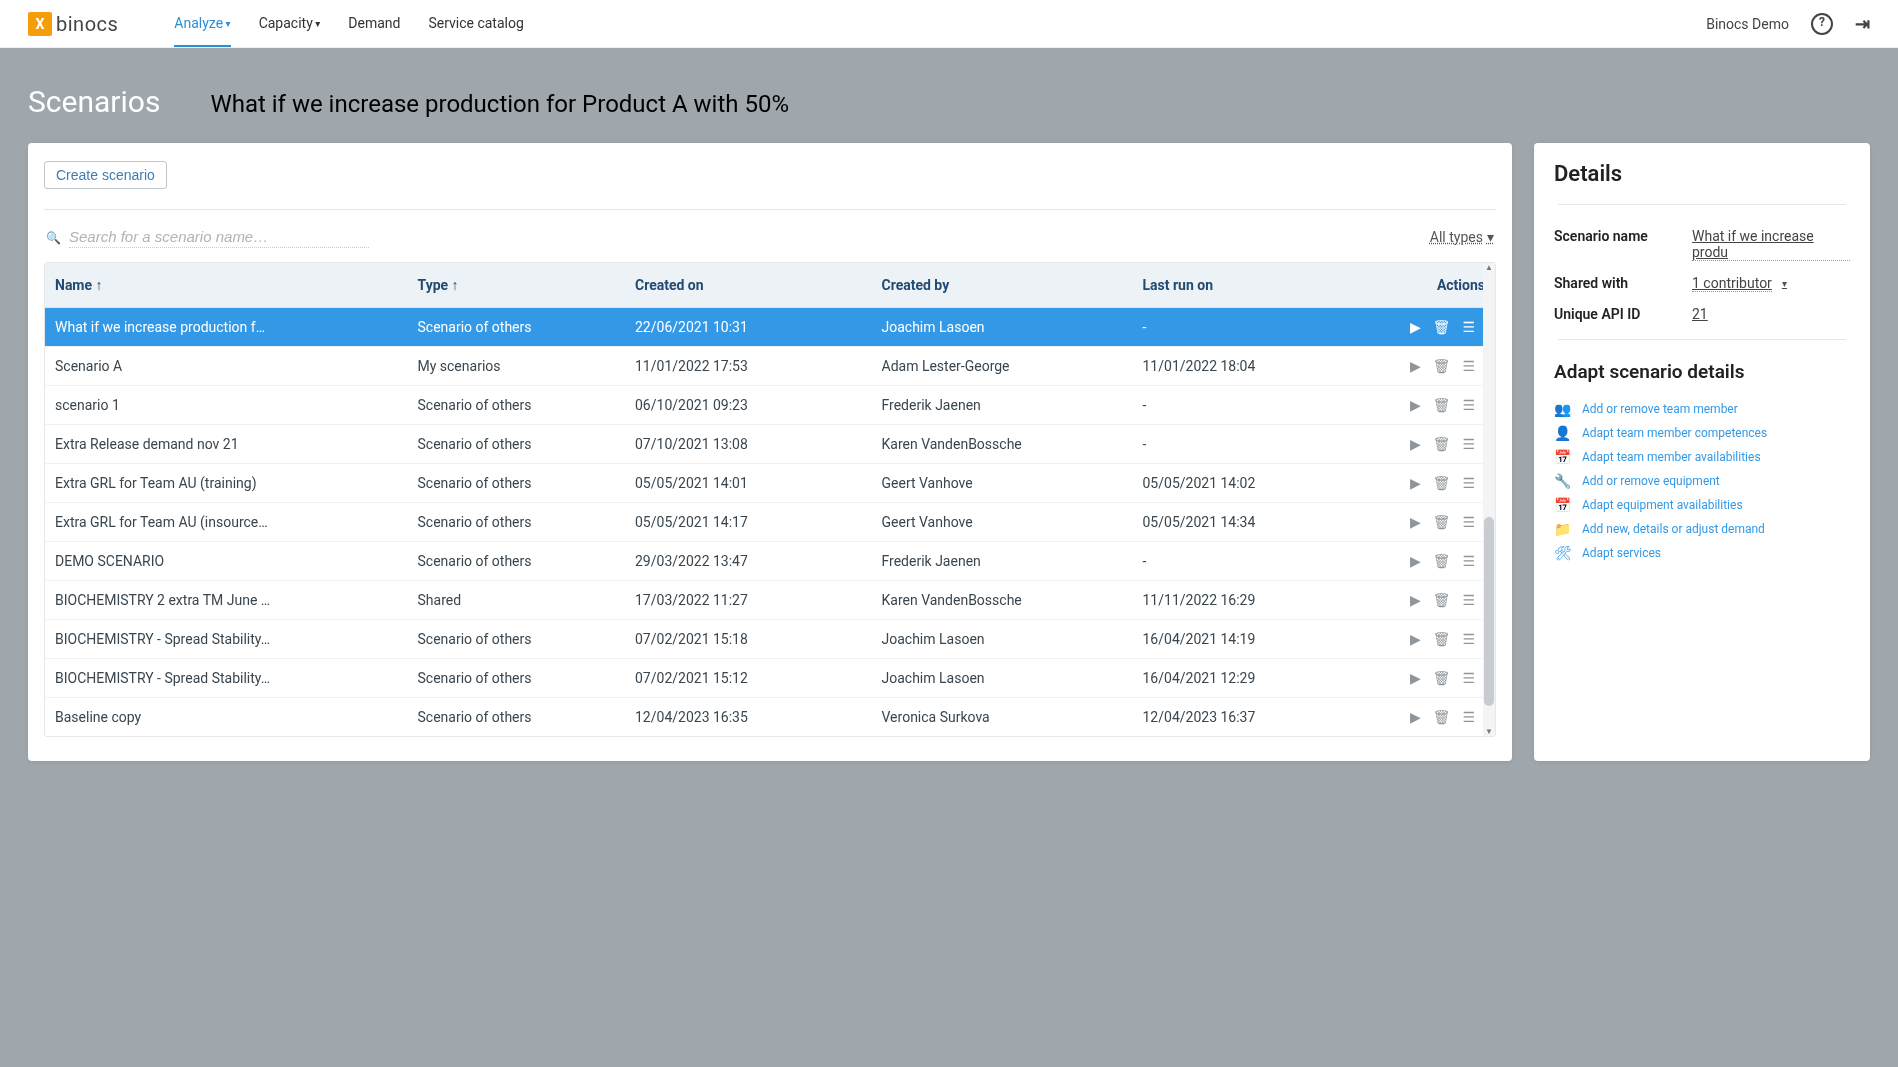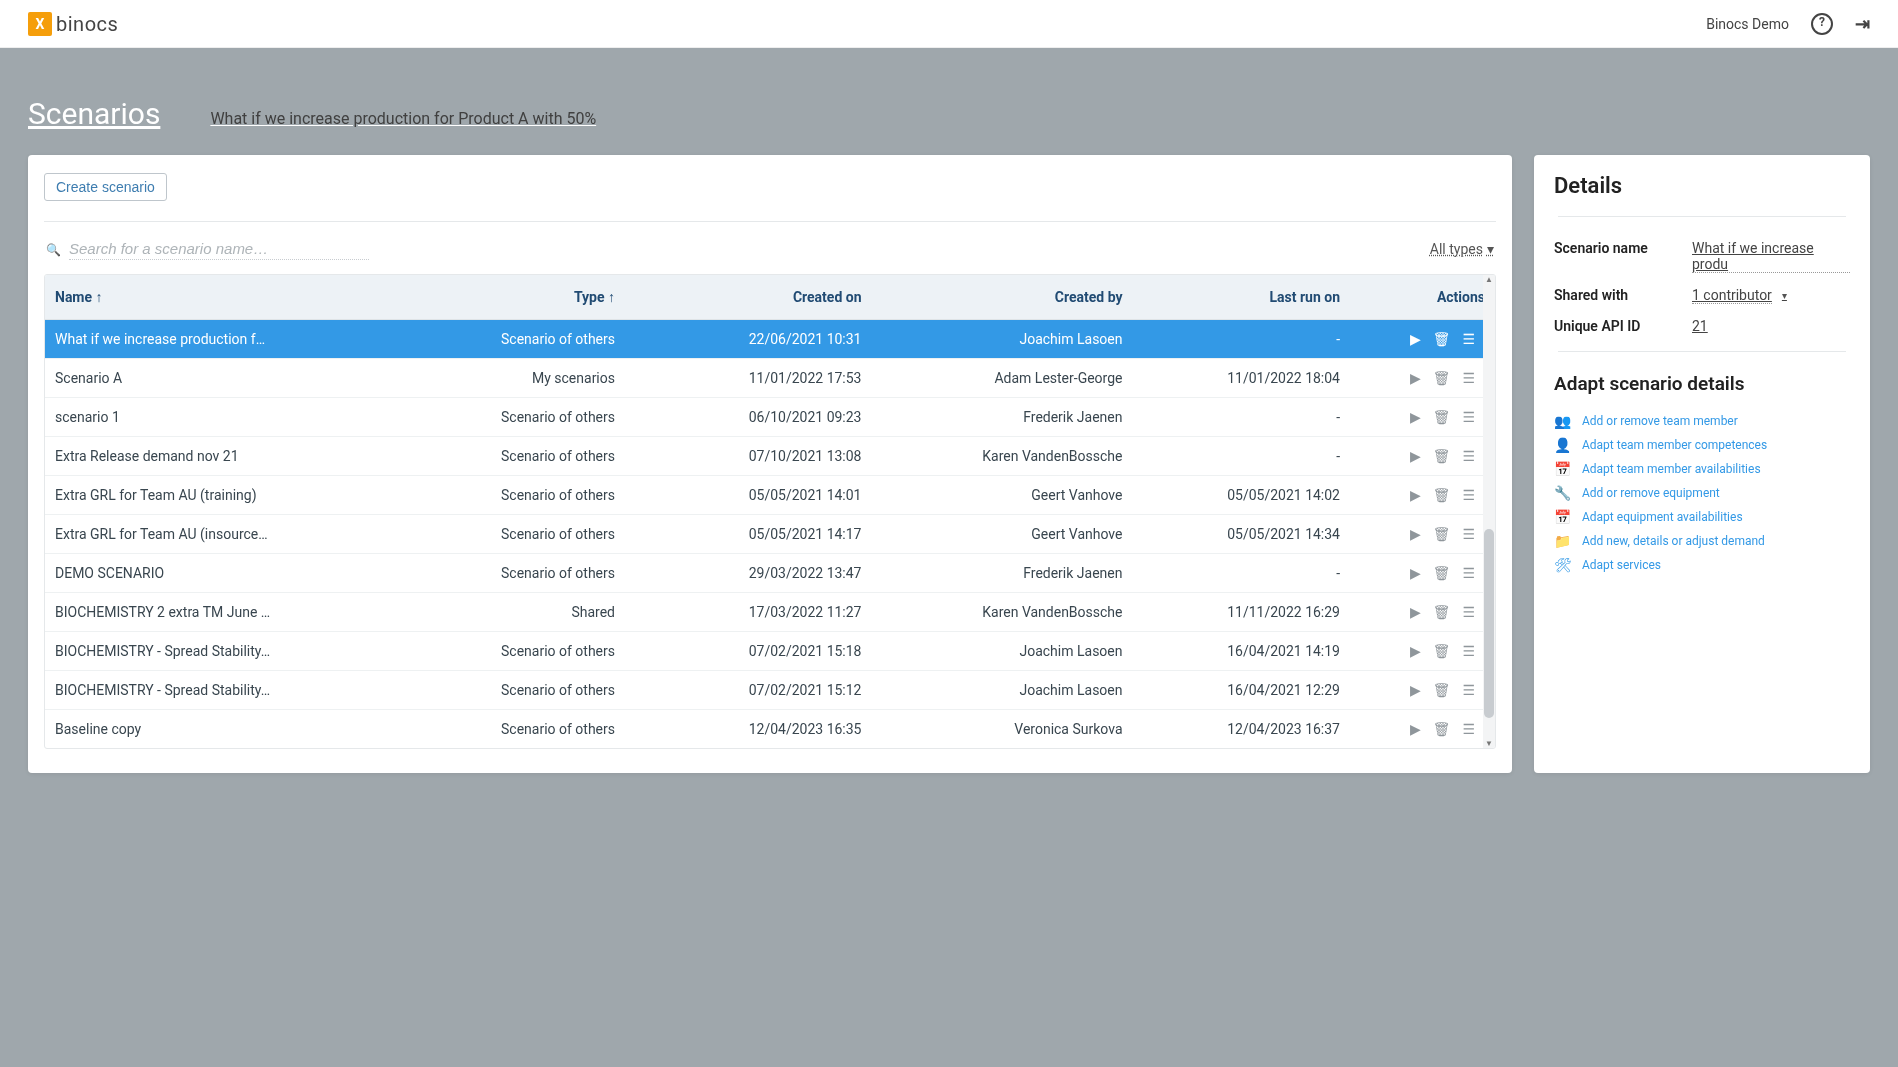--- a/index.html
+++ b/index.html
@@ -29,29 +29,28 @@
   .brand { margin-left: 4px; font-size: 20px; color: #444; letter-spacing: 0.5px; }
   .nav { display: flex; gap: 28px; margin-left: 56px; }
   .nav-item { color: #333; font-size: 14px; cursor: pointer; padding: 14px 0; }
   .nav-item.active { color: #2b8fd6; border-bottom: 2px solid #2b8fd6; }
   .caret::after { content: " \25BE"; font-size: 10px; position: relative; top: -1px; }
   .topbar-right { margin-left: auto; display:flex; align-items:center; gap:22px; color:#444; }
   .topbar-right .icon { color:#444; cursor:pointer; }
 
   
   .page-head {
-    padding: 48px 28px 24px;
+    padding: 36px 28px 24px;
     display: flex;
     align-items: baseline;
     gap: 50px;
     color: #fff;
-    text-decoration: underline;
   }
   .page-head h1 { font-size: 30px; font-weight: 400; color:#fff;}
-  .page-head h2 { font-size: 16px; font-weight: 400; color:#404040;}
+  .page-head h2 { font-size: 24px; font-weight: 400; color:#000000;}
 
   
   .content {
     display: flex;
     gap: 22px;
     padding: 0 28px 28px;
   }
   .panel {
     background: #fff;
     border-radius: 4px;
@@ -108,21 +107,21 @@
   table { width:100%; border-collapse: collapse; table-layout: fixed;}
   thead tr { background: #edf2f6; }
   th {
     text-align: left;
     padding: 14px 10px;
     font-weight: 700;
     color: #214b73;
     font-size: 14px;
     border-bottom: 1px solid #dfe4e7;
   }
-  th.center, td.center { text-align:right; }
+  th.center, td.center { text-align:left; }
   th.right, td.right { text-align:right; }
   tbody tr { border-bottom: 1px solid #eef1f2; }
   tbody tr:last-child { border-bottom: 0; }
   td { padding: 11px 10px; font-size:14px; color:#39464f; white-space:nowrap; overflow:hidden; text-overflow:ellipsis;}
   tbody tr.selected { background: #3399e6; color:#fff; }
   tbody tr.selected td { color:#fff; }
   .row-actions { display:flex; gap:12px; justify-content:flex-end; padding-right:10px;}
   .ico-btn { cursor:pointer; color:#8f969b;}
   tbody tr.selected .ico-btn { color:#fff; }
   .sort-asc::after { content:" \2191"; }
@@ -170,20 +169,26 @@
   .i-help::before{content:"?"; display:inline-block; width:18px; height:18px; border:2px solid #444; border-radius:50%; text-align:center; font-weight:700; font-size:12px; line-height:15px;}
   .i-logout::before{content:"\21E5"; font-weight:700; font-size:18px;}
   .i-chevdown::before{content:"\25BE";}
 </style>
 </head>
 <body>
 
 <div class="topbar">
   <div class="logo-box">X</div>
   <div class="brand">binocs</div>
+  <nav class="nav">
+    <span class="nav-item active caret">Analyze</span>
+    <span class="nav-item caret">Capacity</span>
+    <span class="nav-item">Demand</span>
+    <span class="nav-item">Service catalog</span>
+  </nav>
   <div class="topbar-right">
     <span>Binocs Demo</span>
     <span class="icon i-help"></span>
     <span class="icon i-logout"></span>
   </div>
 </div>
 
 <div class="page-head">
   <h1>Scenarios</h1>
   <h2>What if we increase production for Product A with 50%</h2>

